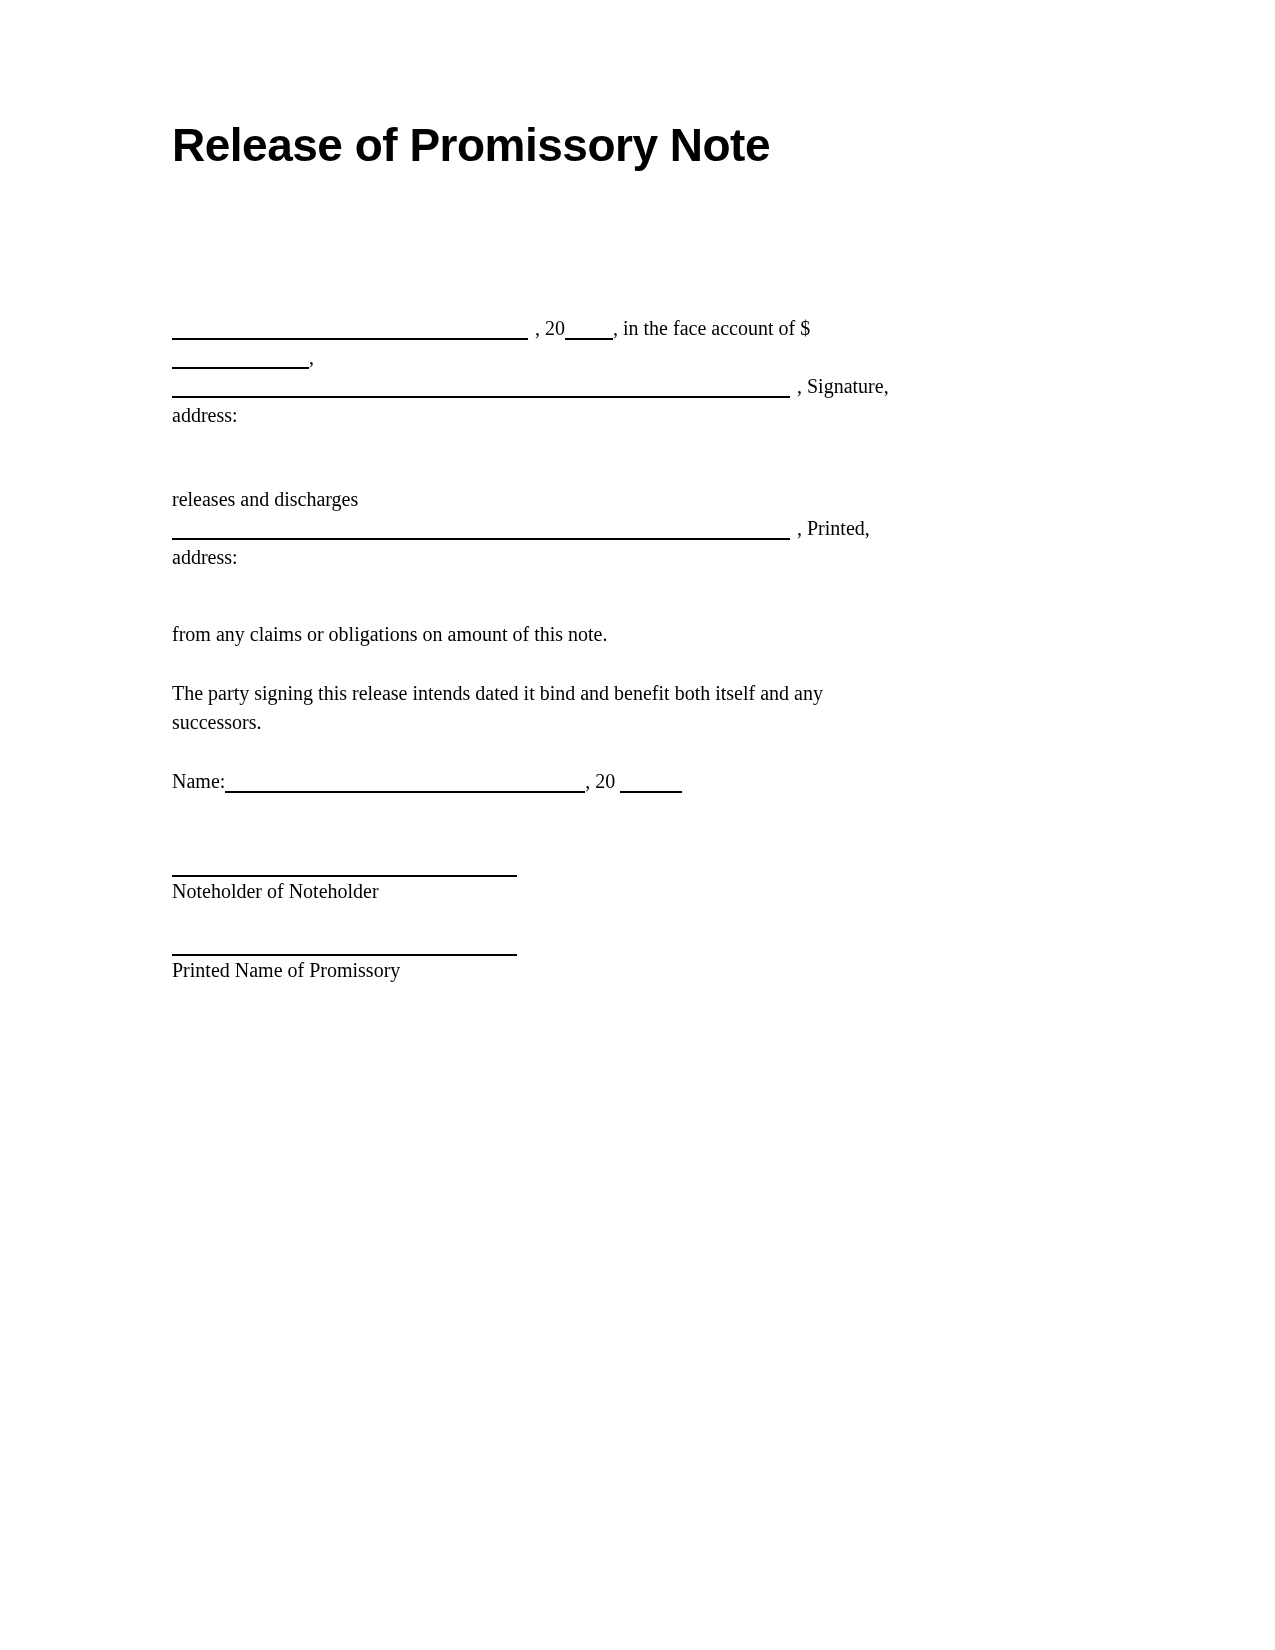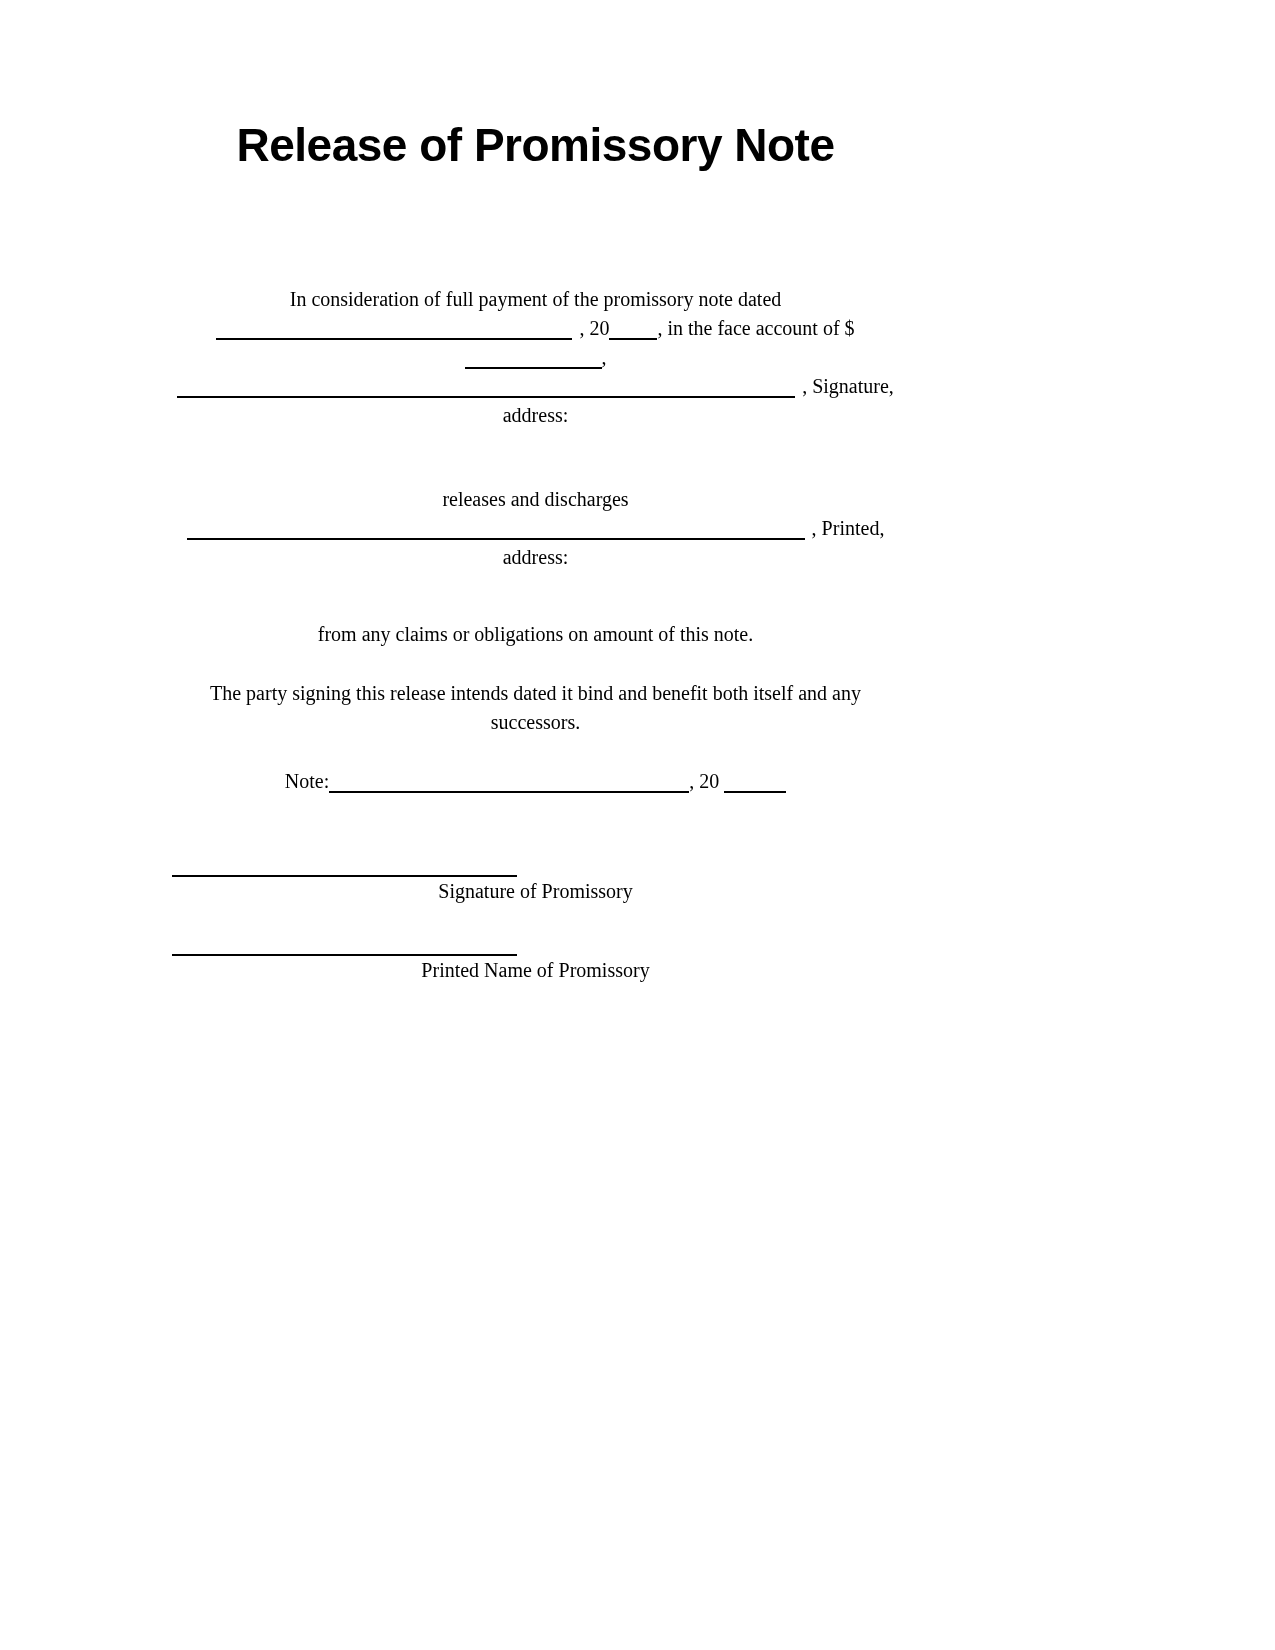--- a/index.html
+++ b/index.html
@@ -12,21 +12,20 @@
     height: 1650px;
     position: relative;
     font-family: "Liberation Serif", serif;
     color: #000000;
   }
   .doc {
     box-sizing: border-box;
     width: 1009px;
     height: 1650px;
     padding: 118px 110px 40px 172px;
-    text-align: center;
   }
   .doc-title {
     font-family: "Liberation Sans", sans-serif;
     font-weight: 600;
     font-size: 46px;
     letter-spacing: -0.5px;
     line-height: 1.2;
     margin: 0 0 112px 0;
   }
   .body-text {
@@ -69,47 +68,47 @@
 </head>
 <body>
 
 <div class="doc">
 
   <h1 class="doc-title">Release of Promissory Note</h1>
 
   <div class="body-text">
 
     <p class="para m-after-p1">
-      <span>In consideration of full payment of the promissory note dated</span><br>
+      <br>
       <span class="blank w356"></span><span class="gap-before">, 20</span><span class="blank w48"></span><span>, in the face account of $</span><span class="blank w137"></span><span>,</span><br>
       <span class="blank w618"></span><span class="gap-before">, Signature,</span><br>
       <span>address:</span>
     </p>
 
     <p class="para m-after-p2">
       <span>releases and discharges</span><br>
       <span class="blank w618"></span><span class="gap-before">, Printed,</span><br>
       <span>address:</span>
     </p>
 
     <p class="para m-after-p3">
       <span>from any claims or obligations on amount of this note.</span>
     </p>
 
     <p class="para m-after-p4">
       <span>The party signing this release intends dated it bind and benefit both itself and any successors.</span>
     </p>
 
     <p class="para m-after-p5">
-      <span>Note:</span><span class="blank w360"></span><span>, 20</span>&nbsp;<span class="blank w62"></span>
+      <span>Name:</span><span class="blank w360"></span><span>, 20</span>&nbsp;<span class="blank w62"></span>
     </p>
 
     <div class="m-after-sig">
       <div class="sig-line"></div>
-      <div class="sig-label">Signature of Promissory</div>
+      <div class="sig-label">Noteholder of Noteholder</div>
     </div>
 
     <div>
       <div class="sig-line"></div>
       <div class="sig-label">Printed Name of Promissory</div>
     </div>
 
   </div>
 </div>
 

